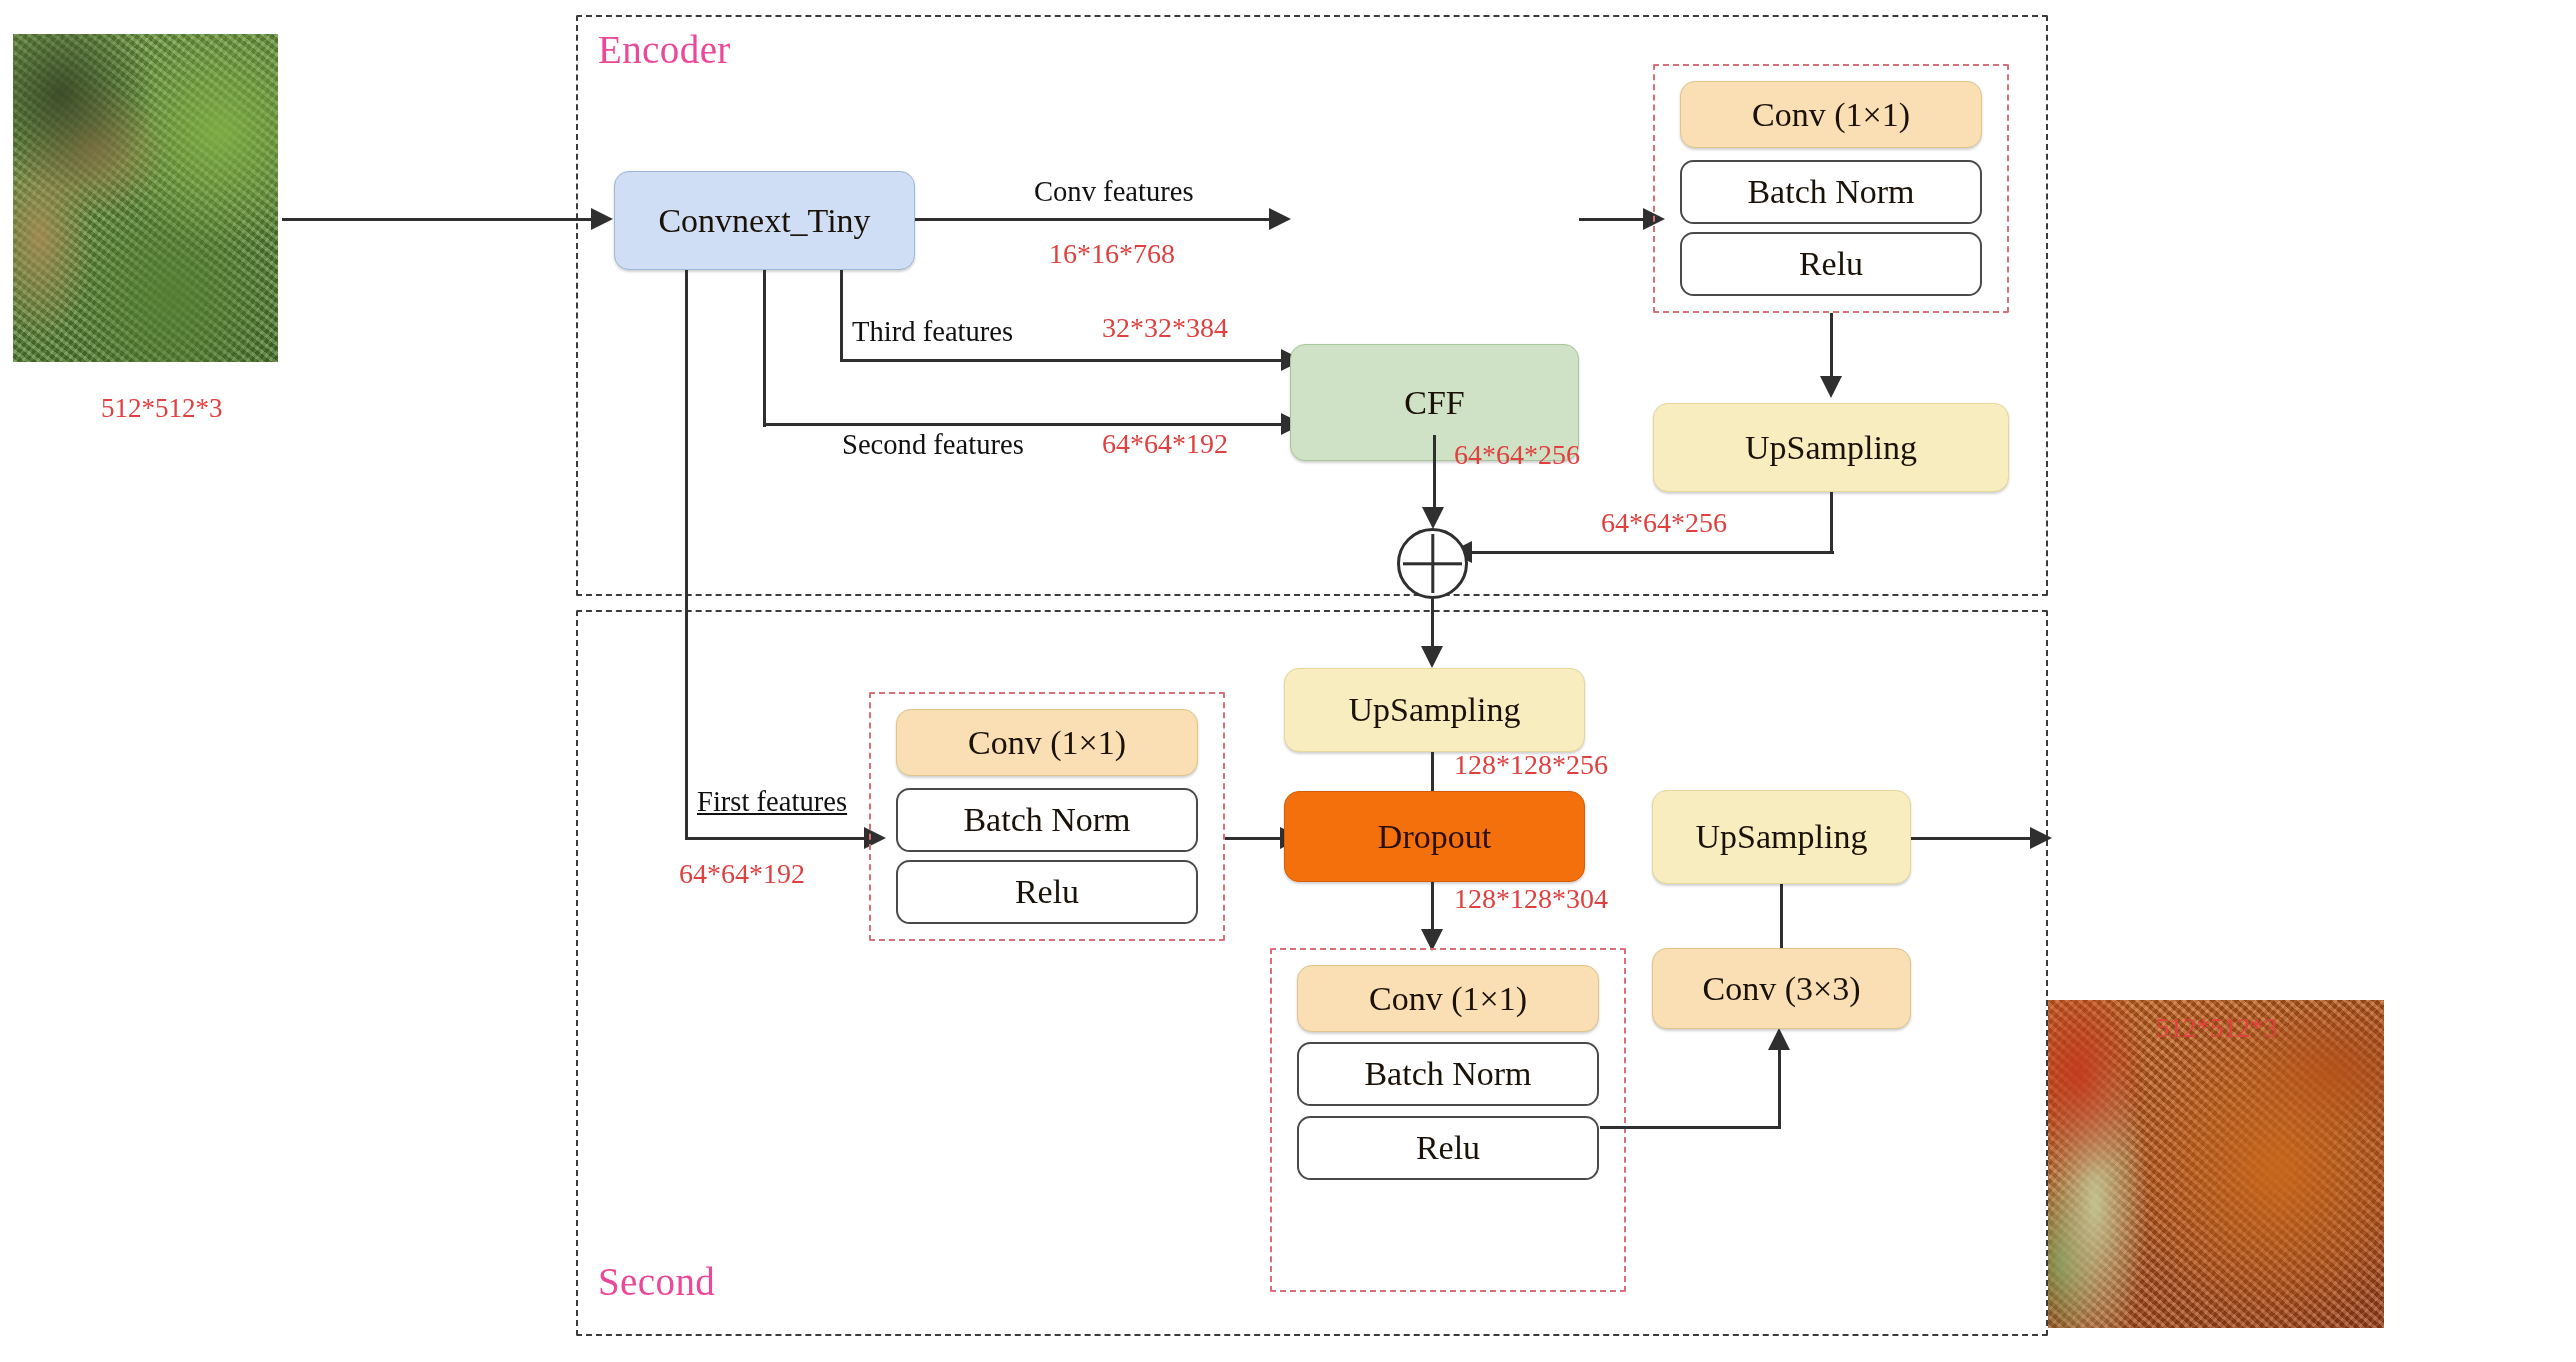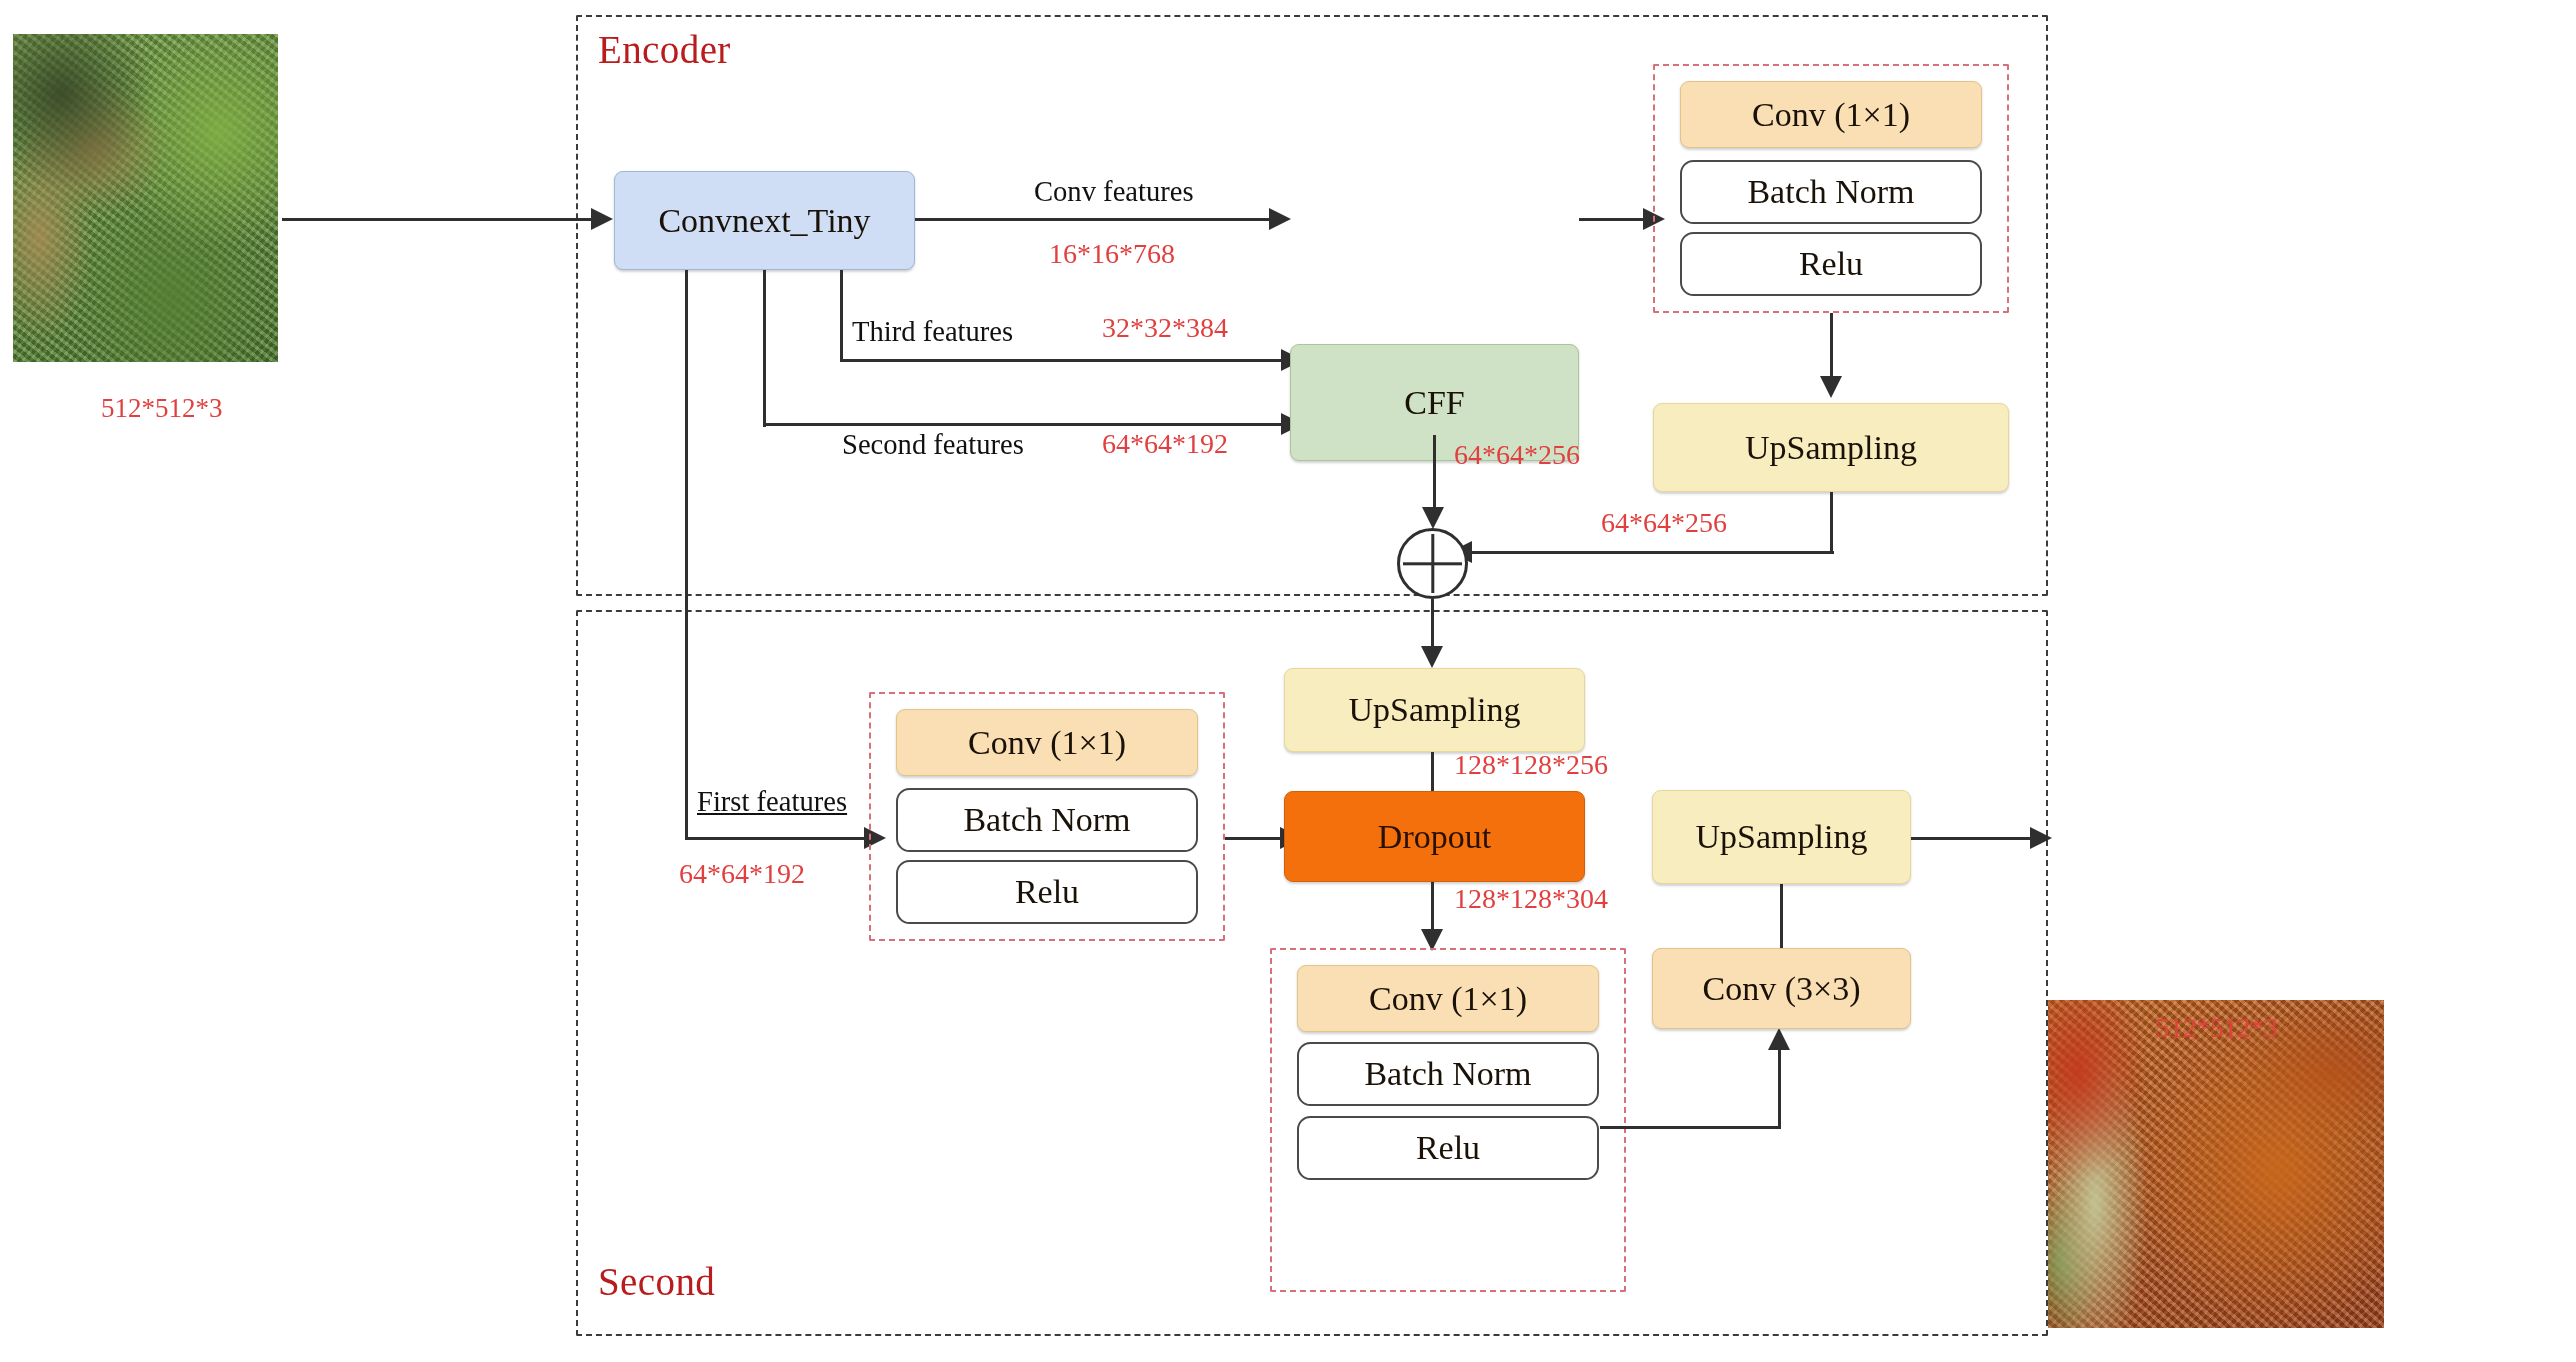--- a/index.html
+++ b/index.html
@@ -5,24 +5,24 @@
   html,body{margin:0;padding:0;background:#fff;}
   body{width:2576px;height:1363px;position:relative;
        font-family:"Liberation Serif","DejaVu Serif",serif;}
   #root{position:absolute;left:0;top:0;width:2576px;height:1363px;overflow:hidden;background:#fff;}
 
   
   .abs{position:absolute;box-sizing:border-box;}
 
   
   .group-box{border:2.5px dashed #3b3b3b;border-radius:1.7px;background:transparent;}
-  .group-label{color:#b91c1c;font-size:39px;line-height:1;letter-spacing:0.4px;white-space:nowrap;text-align:right;}
-
-  
-  .node{border-radius:9px;display:flex;align-items:center;justify-content:center;
+  .group-label{color:#ec4899;font-size:39px;line-height:1;letter-spacing:0.4px;white-space:nowrap;text-align:right;}
+
+  
+  .node{border-radius:15px;display:flex;align-items:center;justify-content:center;
         text-align:center;font-size:34px;color:#1a1208;white-space:nowrap;
         box-shadow:0 1.7px 2.5px rgba(0,0,0,.18);}
   .node.blue   {background:#cfdef5;border:1.7px solid #9db6d9;align-items:center;}
   .node.pink   {background:#f4c4c6;border:1.7px solid #dba0a3;}
   .node.green  {background:#cfe2c6;border:1.7px solid #a9c59c;}
   .node.cream  {background:#f8edbf;border:1.7px solid #e6d79a;}
   .node.peach  {background:#fadfb4;border:1.7px solid #e0c489;}
   .node.orange {background:#f4700d;border:1.7px solid #d55f07;color:#2a1000;}
   .node.plain  {background:#fff;border:2.5px solid #4a4a4a;border-radius:13.4px;box-shadow:none;}
 

